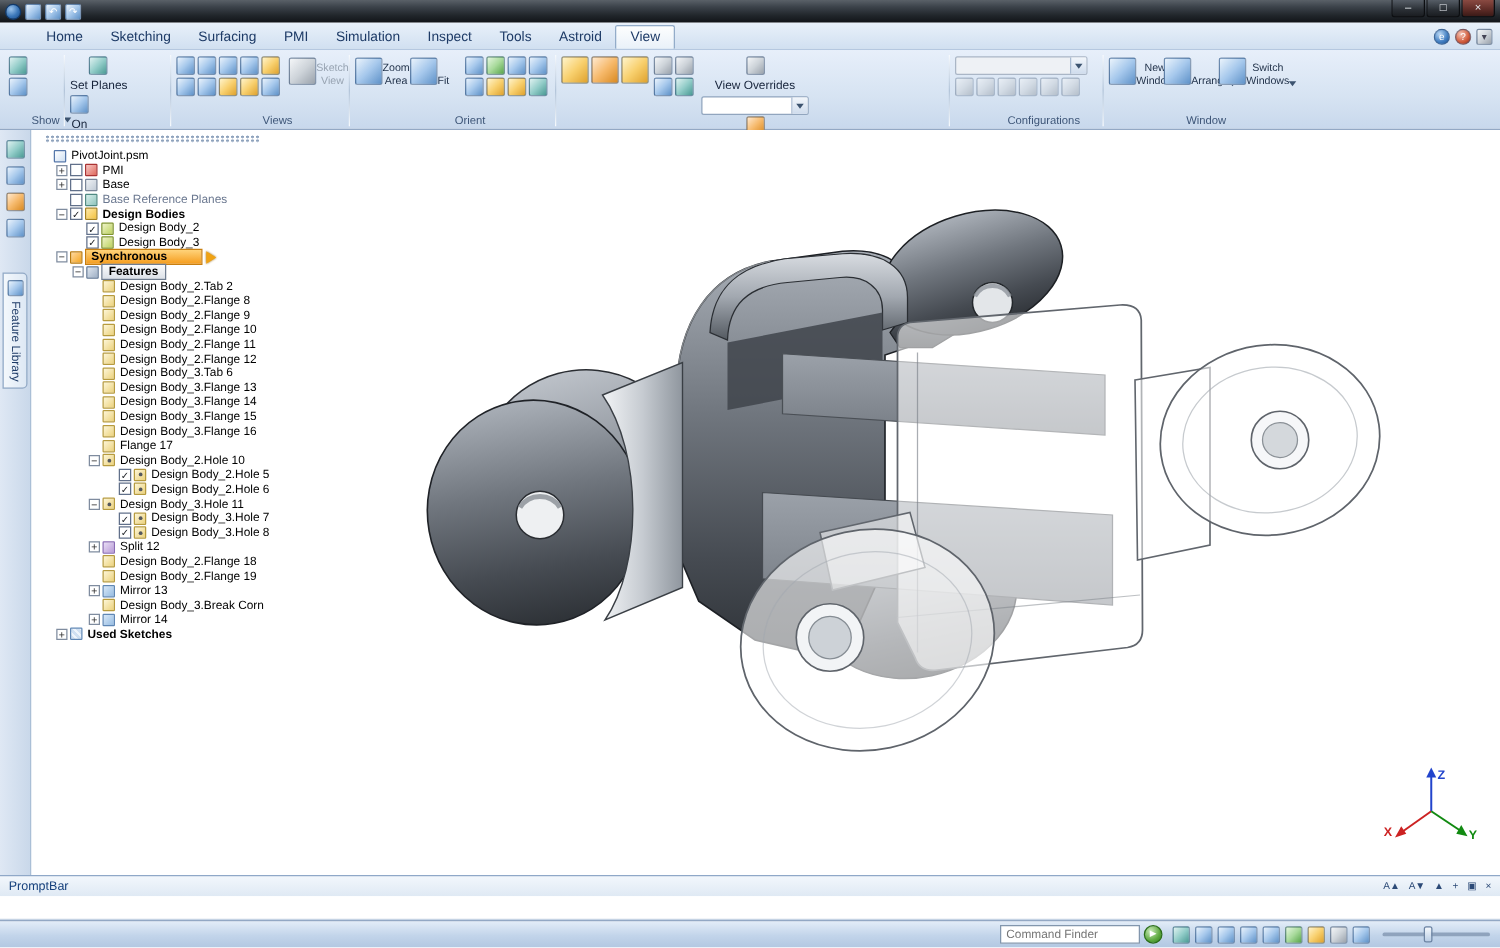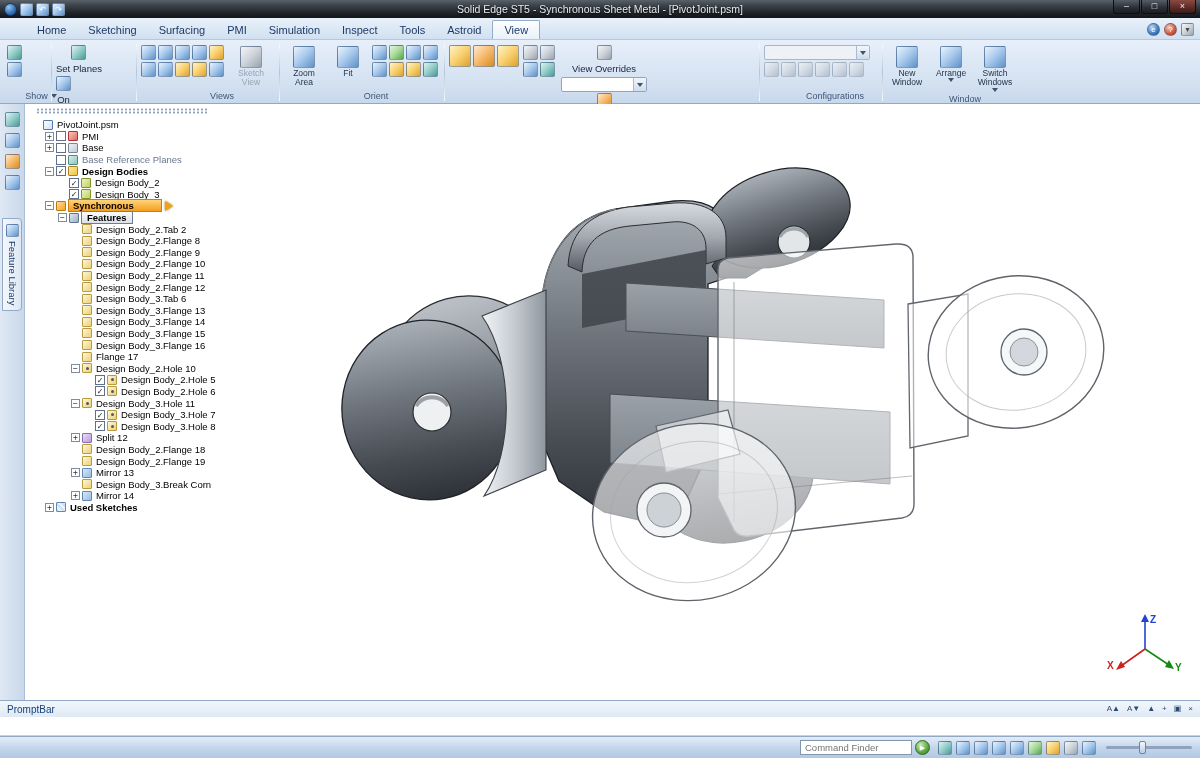--- a/index.html
+++ b/index.html
@@ -25,21 +25,21 @@
 
   
   .ribbon { height:64px; background:linear-gradient(#e7effa,#d6e3f2 60%,#c8d8ec); border-bottom:1px solid #93a8c4; display:flex; padding:2px 0 0 4px; }
   .rgroup { display:flex; flex-direction:column; padding:1px 3px 0; }
   .rgroup-content { flex:1; display:flex; align-items:flex-start; gap:4px; padding-top:2px; }
   .rgroup-label { text-align:center; font-size:9px; color:#3e5678; padding:1px 0 2px; display:flex; justify-content:center; align-items:center; gap:3px;margin-left:28px; }
   .rdivider { width:1px; background:linear-gradient(#f7fafd,#b3c5da,#f7fafd); margin:2px 1px; }
   .col { display:flex; flex-direction:column; gap:2px; }
   .chkitem { display:flex; align-items:center; gap:3px; font-size:9.5px; color:#16233a; white-space:nowrap;flex-direction:column; }
   .igrid { display:flex; flex-wrap:wrap; gap:2px; align-content:flex-start; }
-  .bigbtn { width:40px; display:flex; flex-direction:column; align-items:center; font-size:8.5px; color:#1e2f47; text-align:center; line-height:1.1; padding:1px 0; }
+  .bigbtn { width:40px; display:flex; flex-direction:row; align-items:flex-end; font-size:8.5px; color:#1e2f47; text-align:center; line-height:1.1; padding:1px 0; }
   .bigbtn.disabled { color:#98a4b2; }
   .cubes { display:flex; gap:2px; }
   .combo { height:15px; background:#fff; border:1px solid #91a5be; border-radius:2px; display:flex; align-items:center; }
   .combo.disabled { background:#eef1f5; border-color:#aab6c6; }
   .cbtn { margin-left:auto; width:13px; height:100%; background:linear-gradient(#f2f6fb,#cfdced); border-left:1px solid #a9bbd2; display:flex; align-items:center; justify-content:center; }
   .dd-arrow { display:inline-block; width:0; height:0; border-left:3px solid transparent; border-right:3px solid transparent; border-top:4px solid #3c536f; }
 
   
   .icn { display:inline-block; width:15px; height:15px; border-radius:2px; border:1px solid rgba(70,95,130,.55); font-size:9px; text-align:center; line-height:13px; color:#fff; flex:none; }
   .icn.big { width:22px; height:22px; line-height:20px; font-size:12px; margin-bottom:1px; }
@@ -110,21 +110,20 @@
 </head>
 <body>
 
 <div class="titlebar">
   <div class="qat">
       <span class="icn ic-orb"></span>
       <span class="icn ic-blue"></span>
       <span class="icn ic-blue">↶</span>
       <span class="icn ic-blue">↷</span>
     </div>
-  <div class="title-text">Solid Edge ST5 - Synchronous Sheet Metal - [PivotJoint.psm]</div>
   <div class="winbtns">
       <span class="winbtn">–</span>
       <span class="winbtn">□</span>
       <span class="winbtn close">×</span>
     </div>
 </div>
 
 <div class="tabrow">
   <div style="display:flex;align-items:flex-end">
       <div class="rtab">Home</div>

